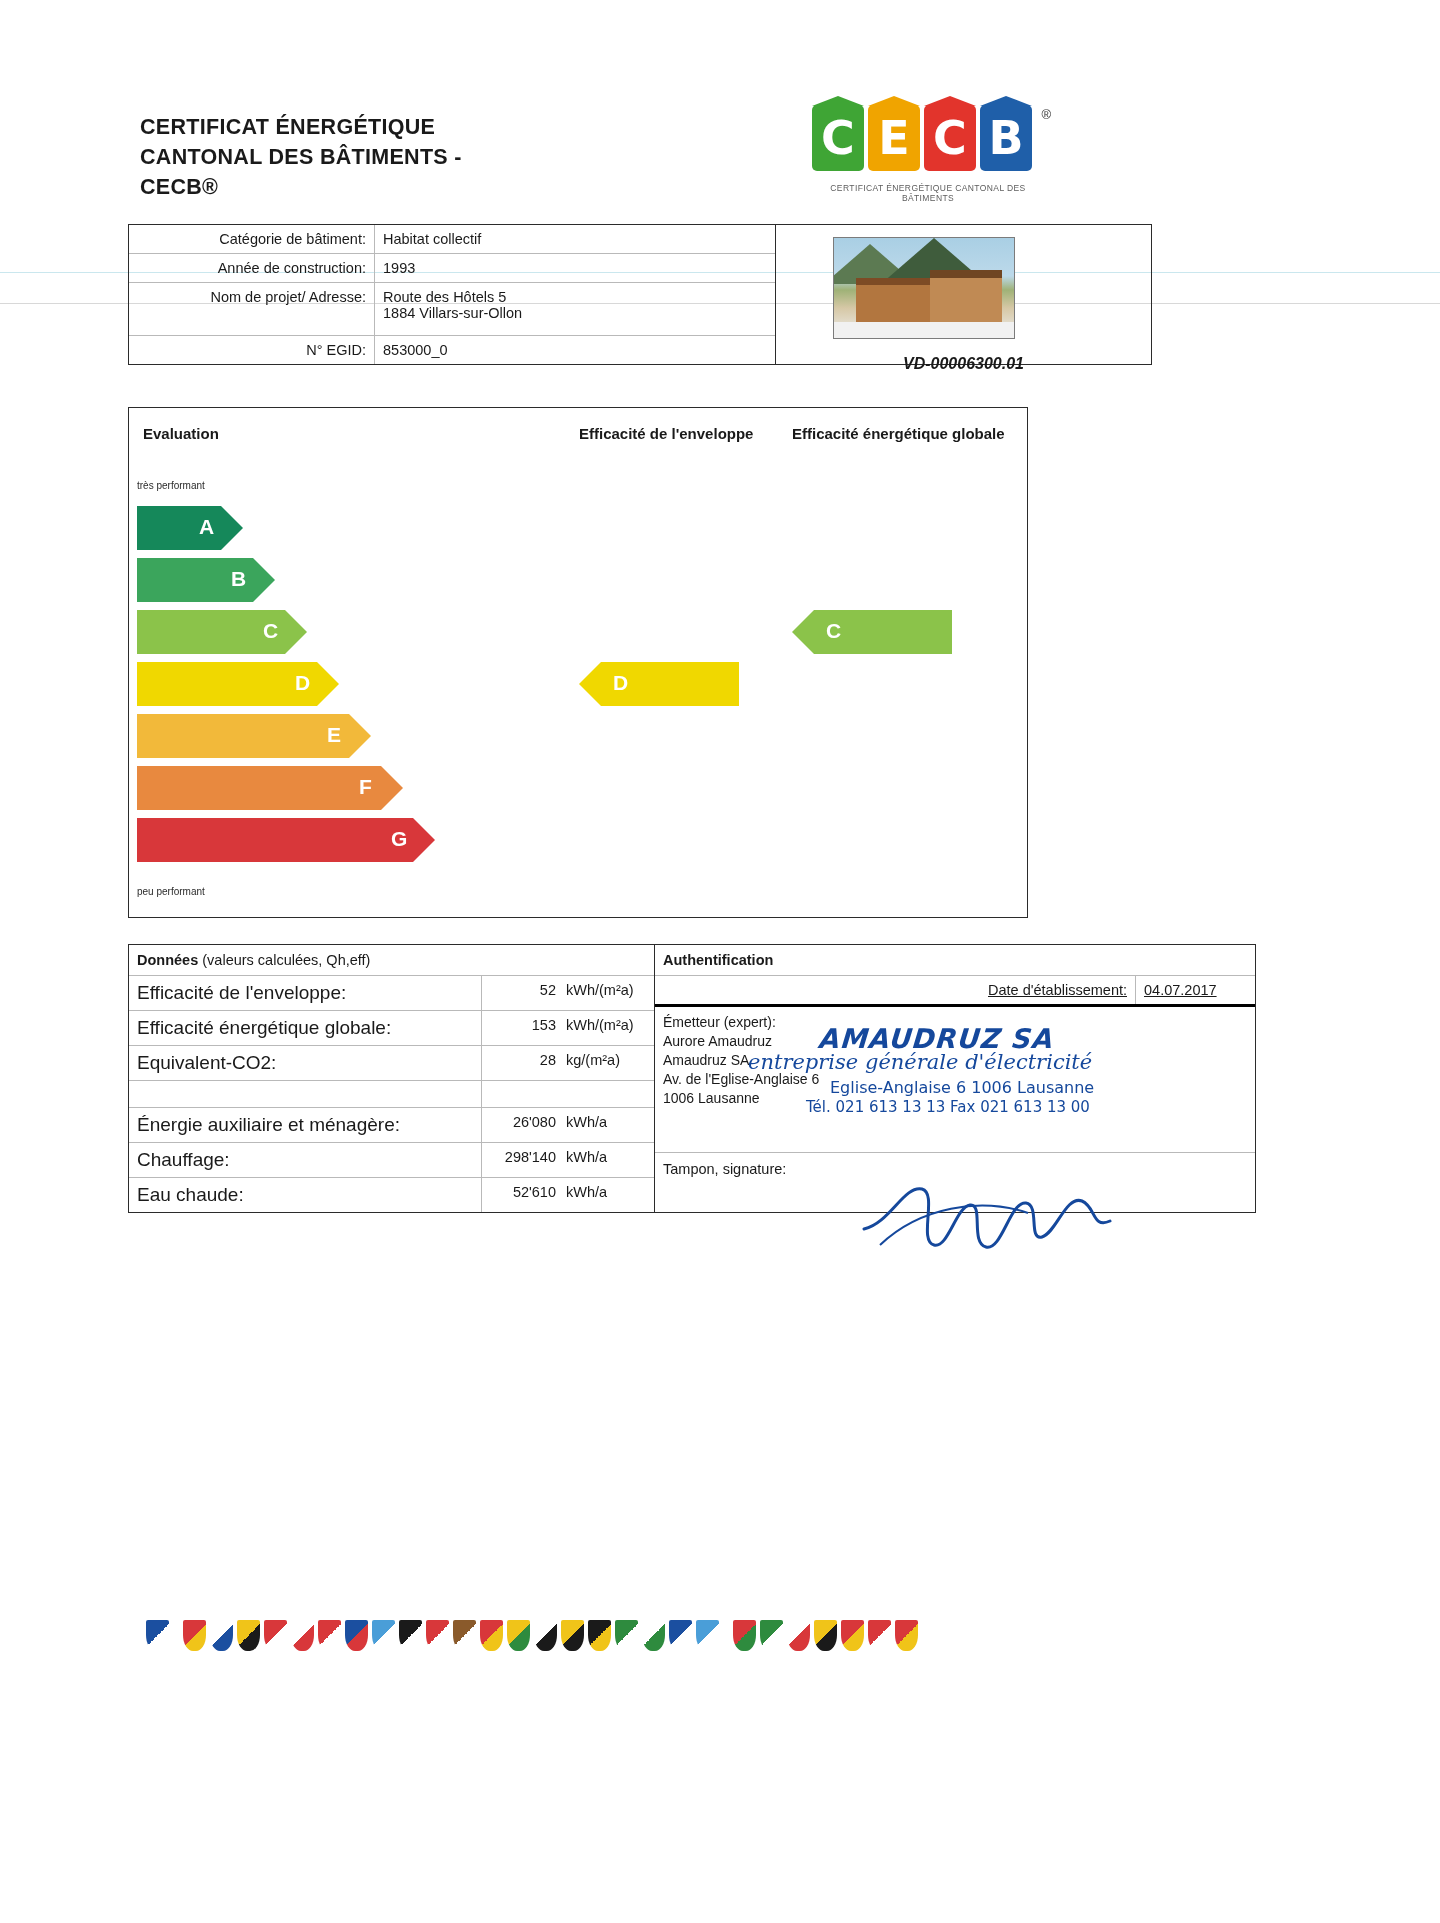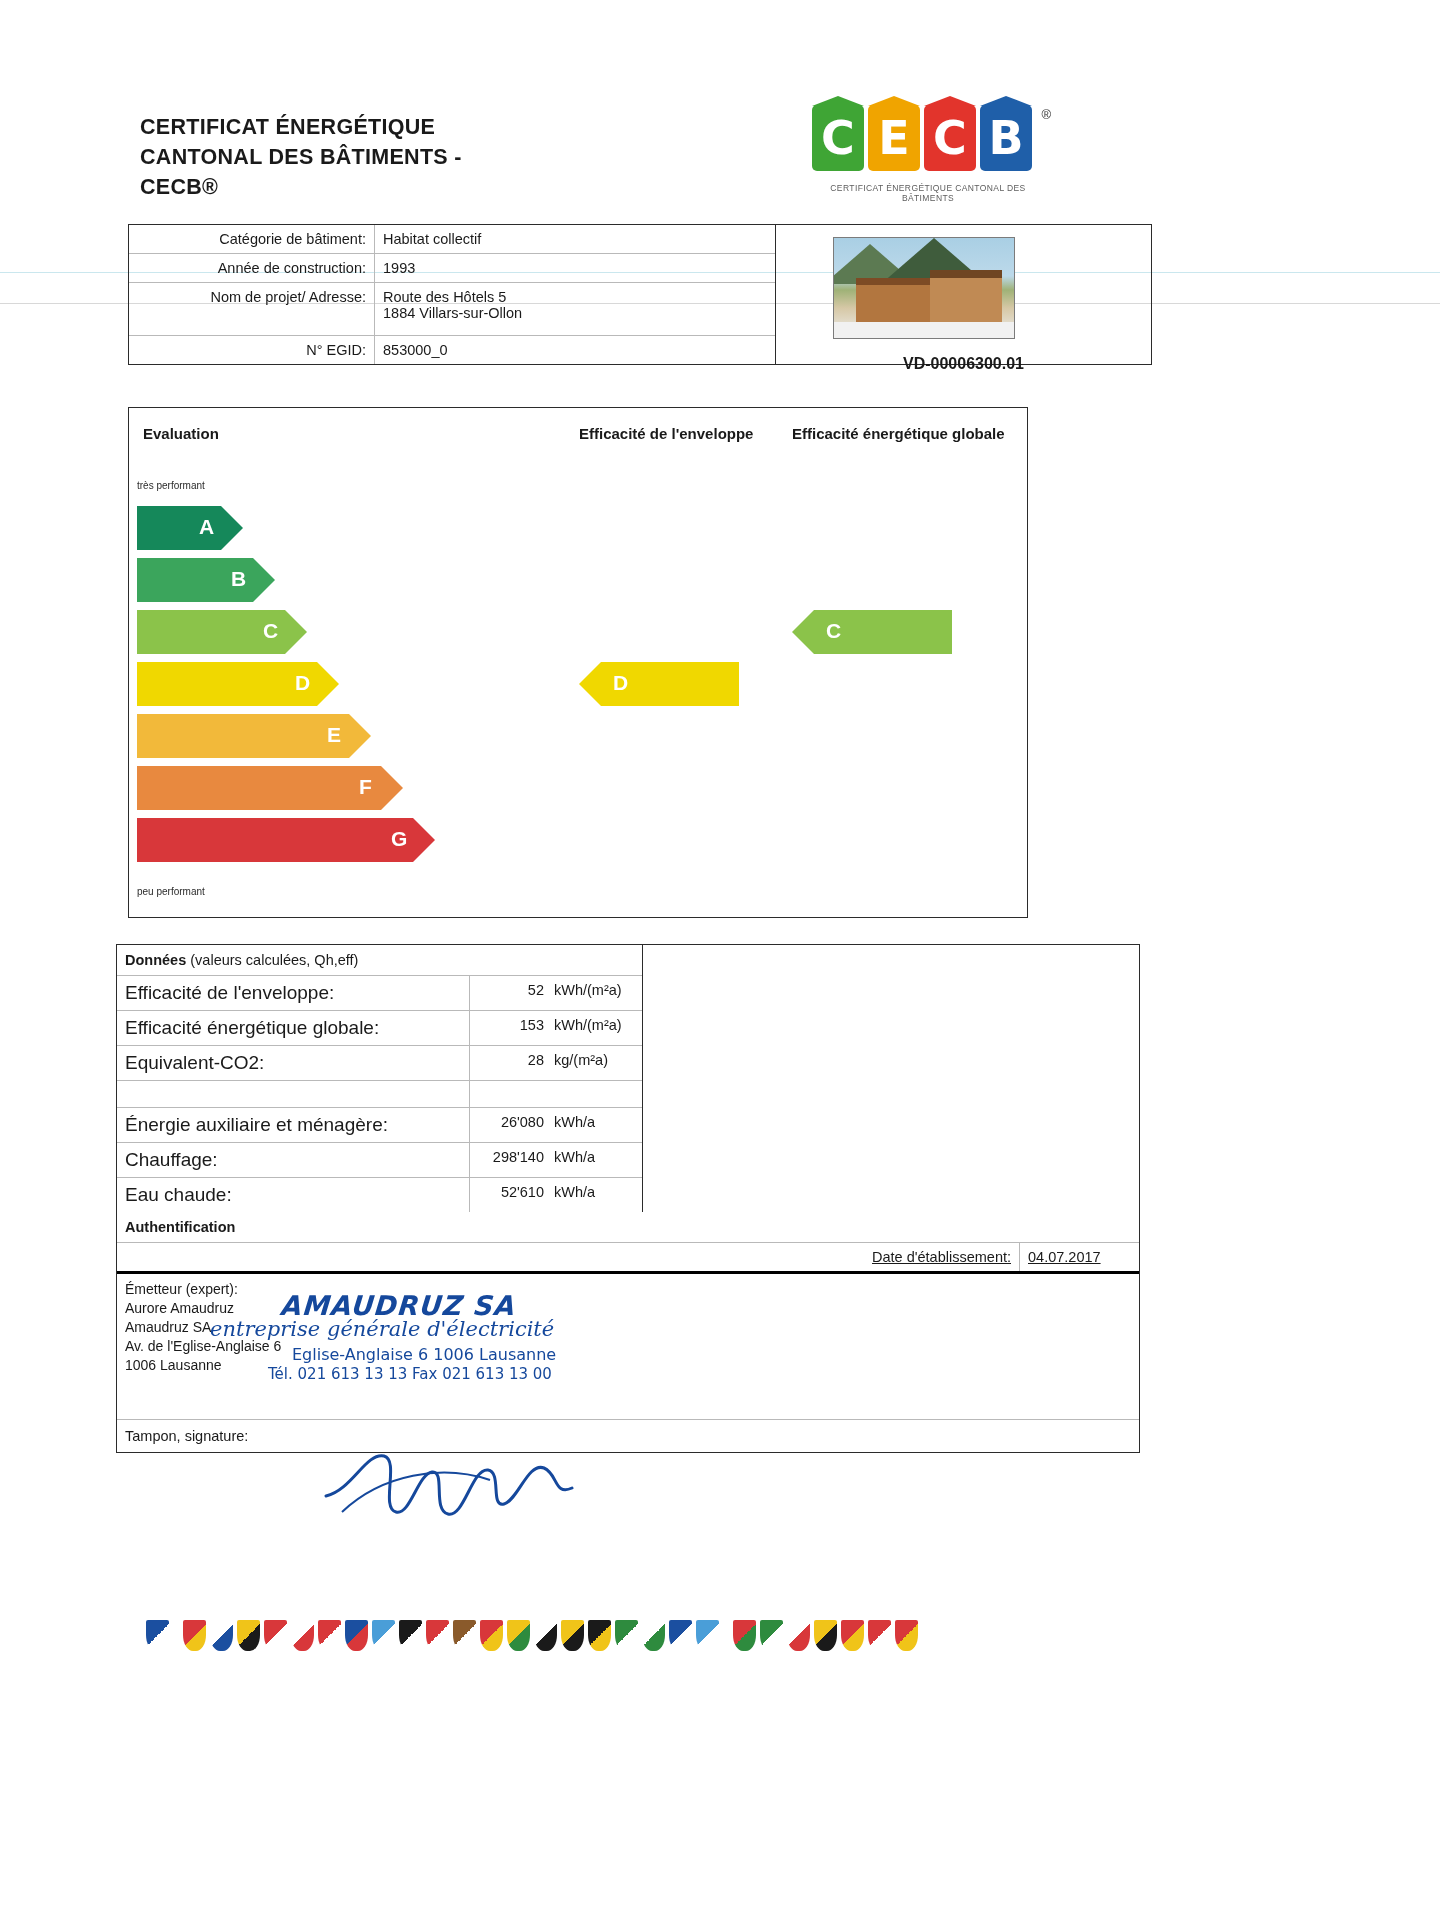--- a/index.html
+++ b/index.html
@@ -184,20 +184,21 @@
     background:#f1f1f1;
   }
   .egid-code {
     position: absolute;
     left: 0;
     top: 130px;
     width: 100%;
     text-align: center;
     font-size: 16px;
     font-weight: bold;
+    font-style: italic;
   }
 
   
   .eval-box {
     position: absolute;
     left: 128px;
     top: 407px;
     width: 900px;
     height: 511px;
     border: 1px solid #2b2b2b;
@@ -292,27 +293,26 @@
   }
   .marker .m-letter {
     position: absolute;
     left: 34px;
     top: 9px;
   }
 
   
   .data-box {
     position: absolute;
-    left: 116px;
+    left: 128px;
     top: 944px;
-    width: 1024px;
+    width: 1128px;
     border: 1px solid #2b2b2b;
     box-sizing: border-box;
     display: flex;
-    flex-direction: column;
   }
   .data-left {
     width: 526px;
     border-right: 1px solid #2b2b2b;
     box-sizing: border-box;
   }
   .data-right {
     flex: 1;
     position: relative;
   }

